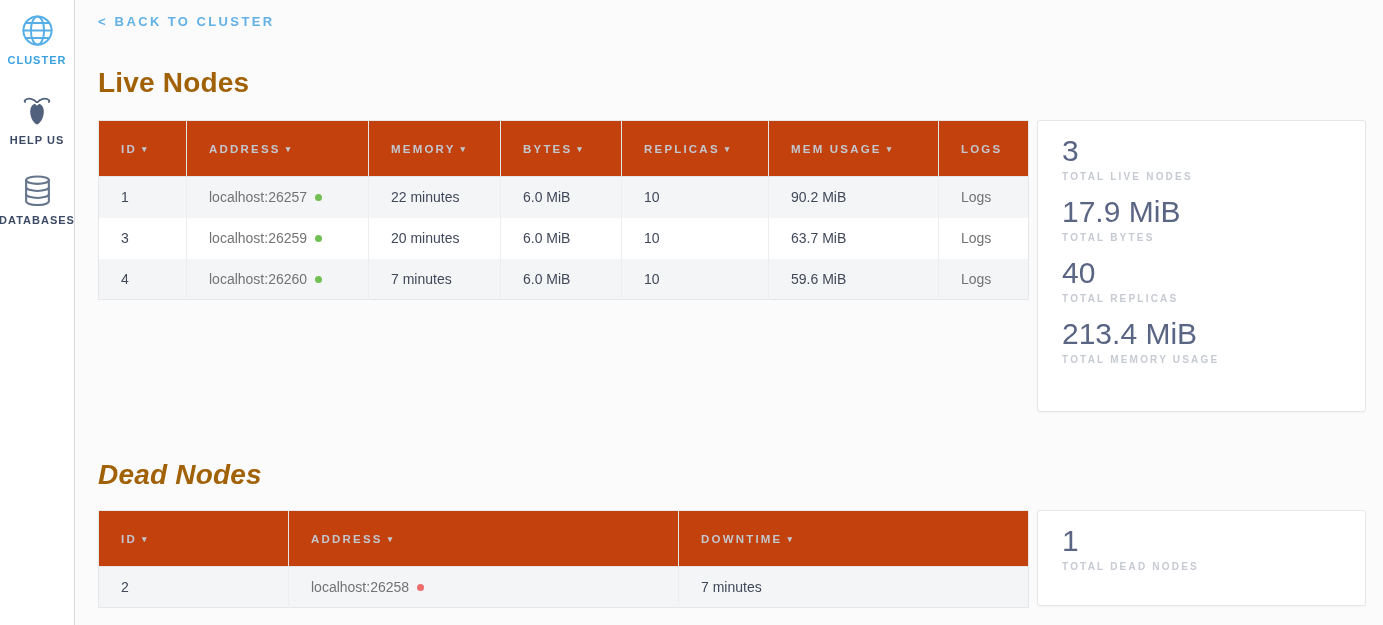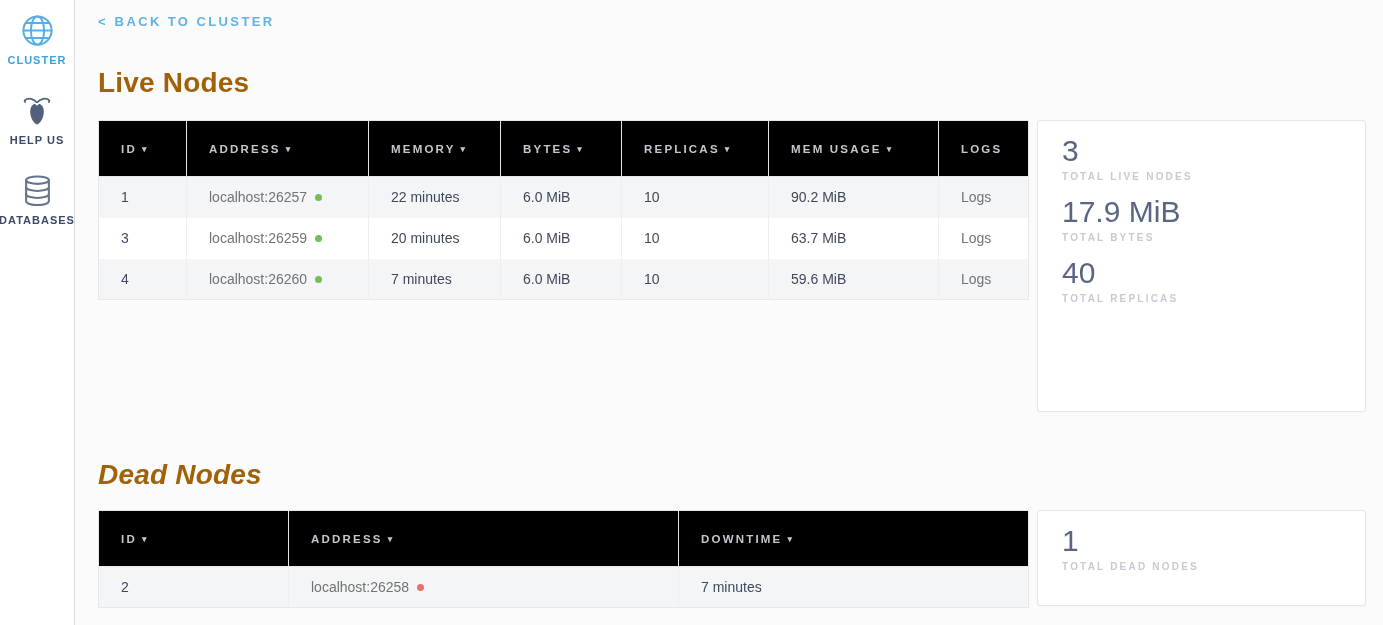--- a/index.html
+++ b/index.html
@@ -49,21 +49,21 @@
   .section-row { display: flex; gap: 8px; align-items: flex-start; }
 
   
   table.nodes {
     width: 930px; border-collapse: collapse; table-layout: fixed;
     background: #ffffff; border: 1px solid #e6e7ea;
   }
   table.nodes th {
     height: 56px; text-align: left; padding-left: 22px;
     font-size: 11.5px; font-weight: bold; letter-spacing: 2.2px;
-    color: #c3c7cf; background: #000000;
+    color: #c3c7cf; background: #c2410c;
     border-bottom: 1px solid #e6e7ea; border-left: 1px solid #e6e7ea;
     white-space: nowrap;
   }
   table.nodes th:first-child { border-left: none; }
   table.nodes td {
     height: 41px; padding-left: 22px; font-size: 14px; color: #41485a;
     border-left: 1px solid #eceef0; white-space: nowrap;
   }
   table.nodes td:first-child { border-left: none; }
   table.nodes tbody tr:nth-child(odd) { background: #f4f5f7; }
@@ -207,20 +207,24 @@
         <div class="stat-label">TOTAL LIVE NODES</div>
       </div>
       <div class="stat-block">
         <div class="stat-value">17.9 MiB</div>
         <div class="stat-label">TOTAL BYTES</div>
       </div>
       <div class="stat-block">
         <div class="stat-value">40</div>
         <div class="stat-label">TOTAL REPLICAS</div>
       </div>
+      <div class="stat-block">
+        <div class="stat-value">213.4 MiB</div>
+        <div class="stat-label">TOTAL MEMORY USAGE</div>
+      </div>
     </aside>
   </div>
 
   <h1 class="section-title dead-title">Dead Nodes</h1>
 
   <div class="section-row">
 
     <table class="nodes">
       <colgroup>
         <col style="width:190px">

